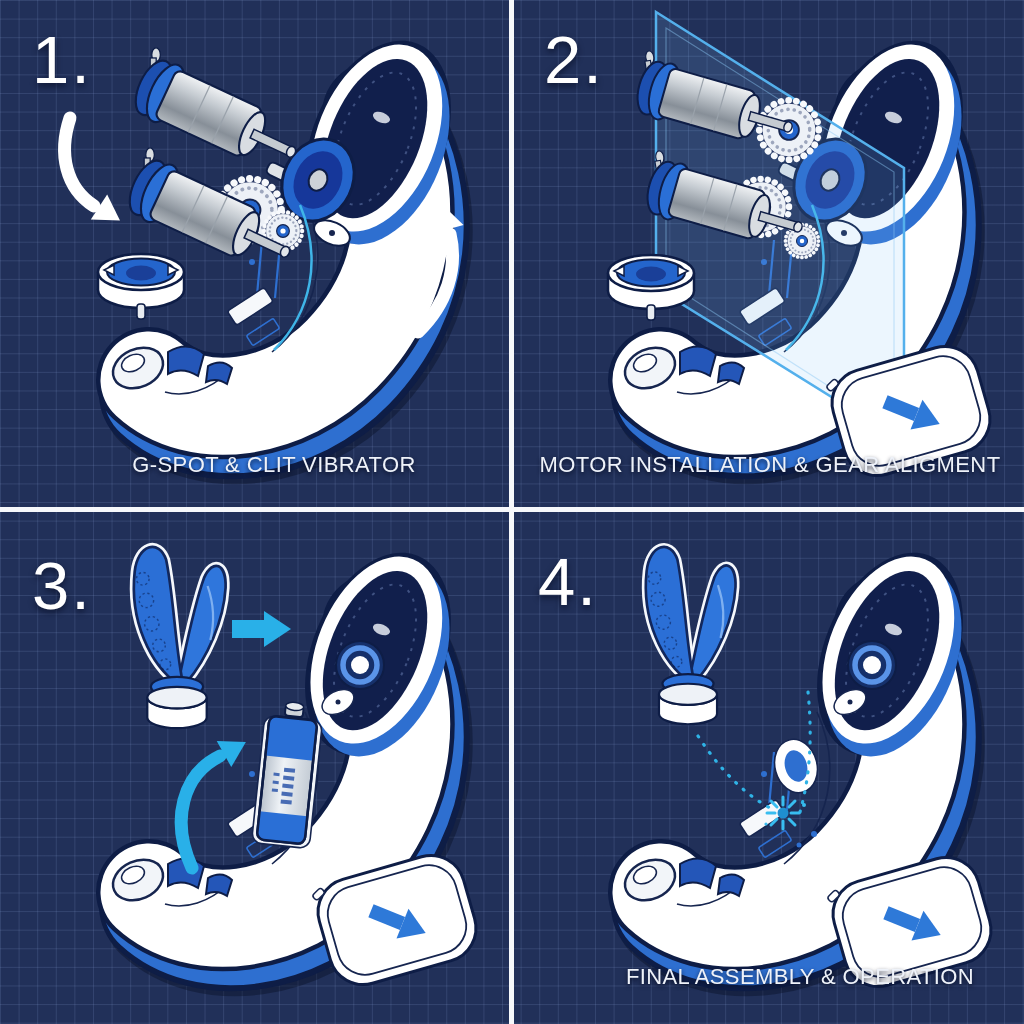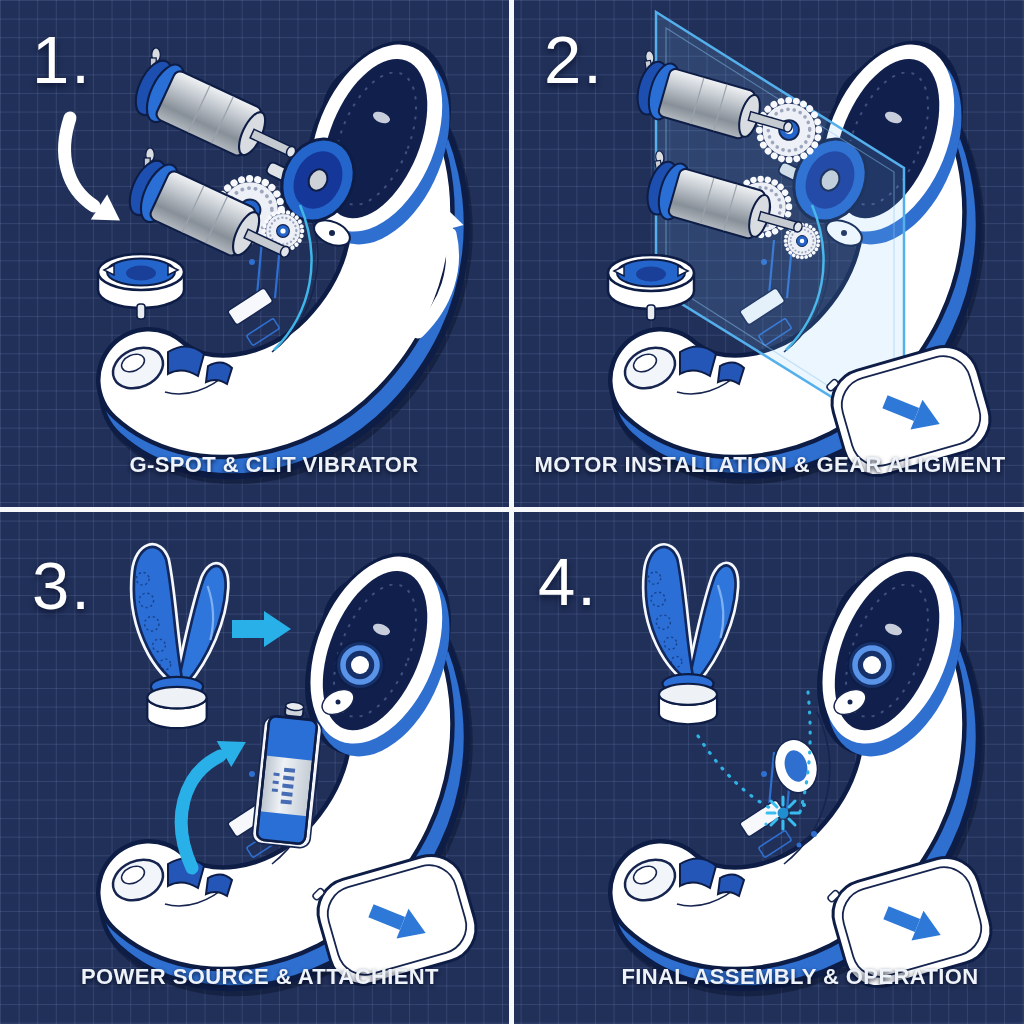--- a/index.html
+++ b/index.html
@@ -18,21 +18,21 @@
   .panel{position:absolute;width:512px;height:512px;}
   .panel.p1{left:0;top:0;} .panel.p2{left:512px;top:0;}
   .panel.p3{left:0;top:512px;} .panel.p4{left:512px;top:512px;}
   .step-number{
     position:absolute;left:32px;top:26px;color:#ffffff;font-size:67px;line-height:1;
     font-weight:400;text-shadow:0 3px 6px rgba(6,12,34,0.7);letter-spacing:2px;
   }
   .p3 .step-number{top:40px;} .p4 .step-number{top:36px;left:26px;}
   .step-caption{
     position:absolute;top:452px;left:0;width:100%;text-align:center;
-    color:#eef2f9;font-size:22px;font-weight:700;letter-spacing:0.4px;
+    color:#eef2f9;font-size:22px;font-weight:400;letter-spacing:0.4px;
     text-shadow:0 2px 4px rgba(6,12,34,0.85);
   }
   .p1 .step-caption{transform:translateX(18px);}
   .p2 .step-caption{transform:translateX(2px);}
   .p3 .step-caption{transform:translateX(4px);}
   .p4 .step-caption{transform:translateX(32px);}
   svg.illus{position:absolute;left:0;top:0;width:512px;height:512px;display:block;}
 </style>
 </head>
 <body>
@@ -257,21 +257,20 @@
         <rect x="-24" y="-9" width="32" height="18"></rect>
         <polygon points="8,-18 35,0 8,18"></polygon>
       </g>
       <g fill="#29b0e8">
         <path d="M192,356 C170,308 183,262 220,244" stroke="#29b0e8" stroke-width="13" fill="none" stroke-linecap="round"></path>
         <use href="#ah" transform="translate(224,242) rotate(-29)"></use>
       </g>
       <use href="#pad" transform="translate(397,408) rotate(-16)"></use>
     </svg>
     <div class="step-number">3.</div>
-    <div class="step-caption">POWER SOURCE &amp; ATTACHIENT</div>
   </div>
 
   <div class="panel p4">
     <svg class="illus" viewBox="0 0 512 512">
       <use href="#device"></use>
       <use href="#button"></use>
       <g>
         <ellipse cx="284" cy="254" rx="21" ry="27" transform="rotate(-15 284 254)" fill="#ffffff" stroke="#16254f" stroke-width="1.6"></ellipse>
         <ellipse cx="284" cy="254" rx="12" ry="17" transform="rotate(-15 284 254)" fill="#2e6fd0" stroke="#ffffff" stroke-width="2"></ellipse>
       </g>

